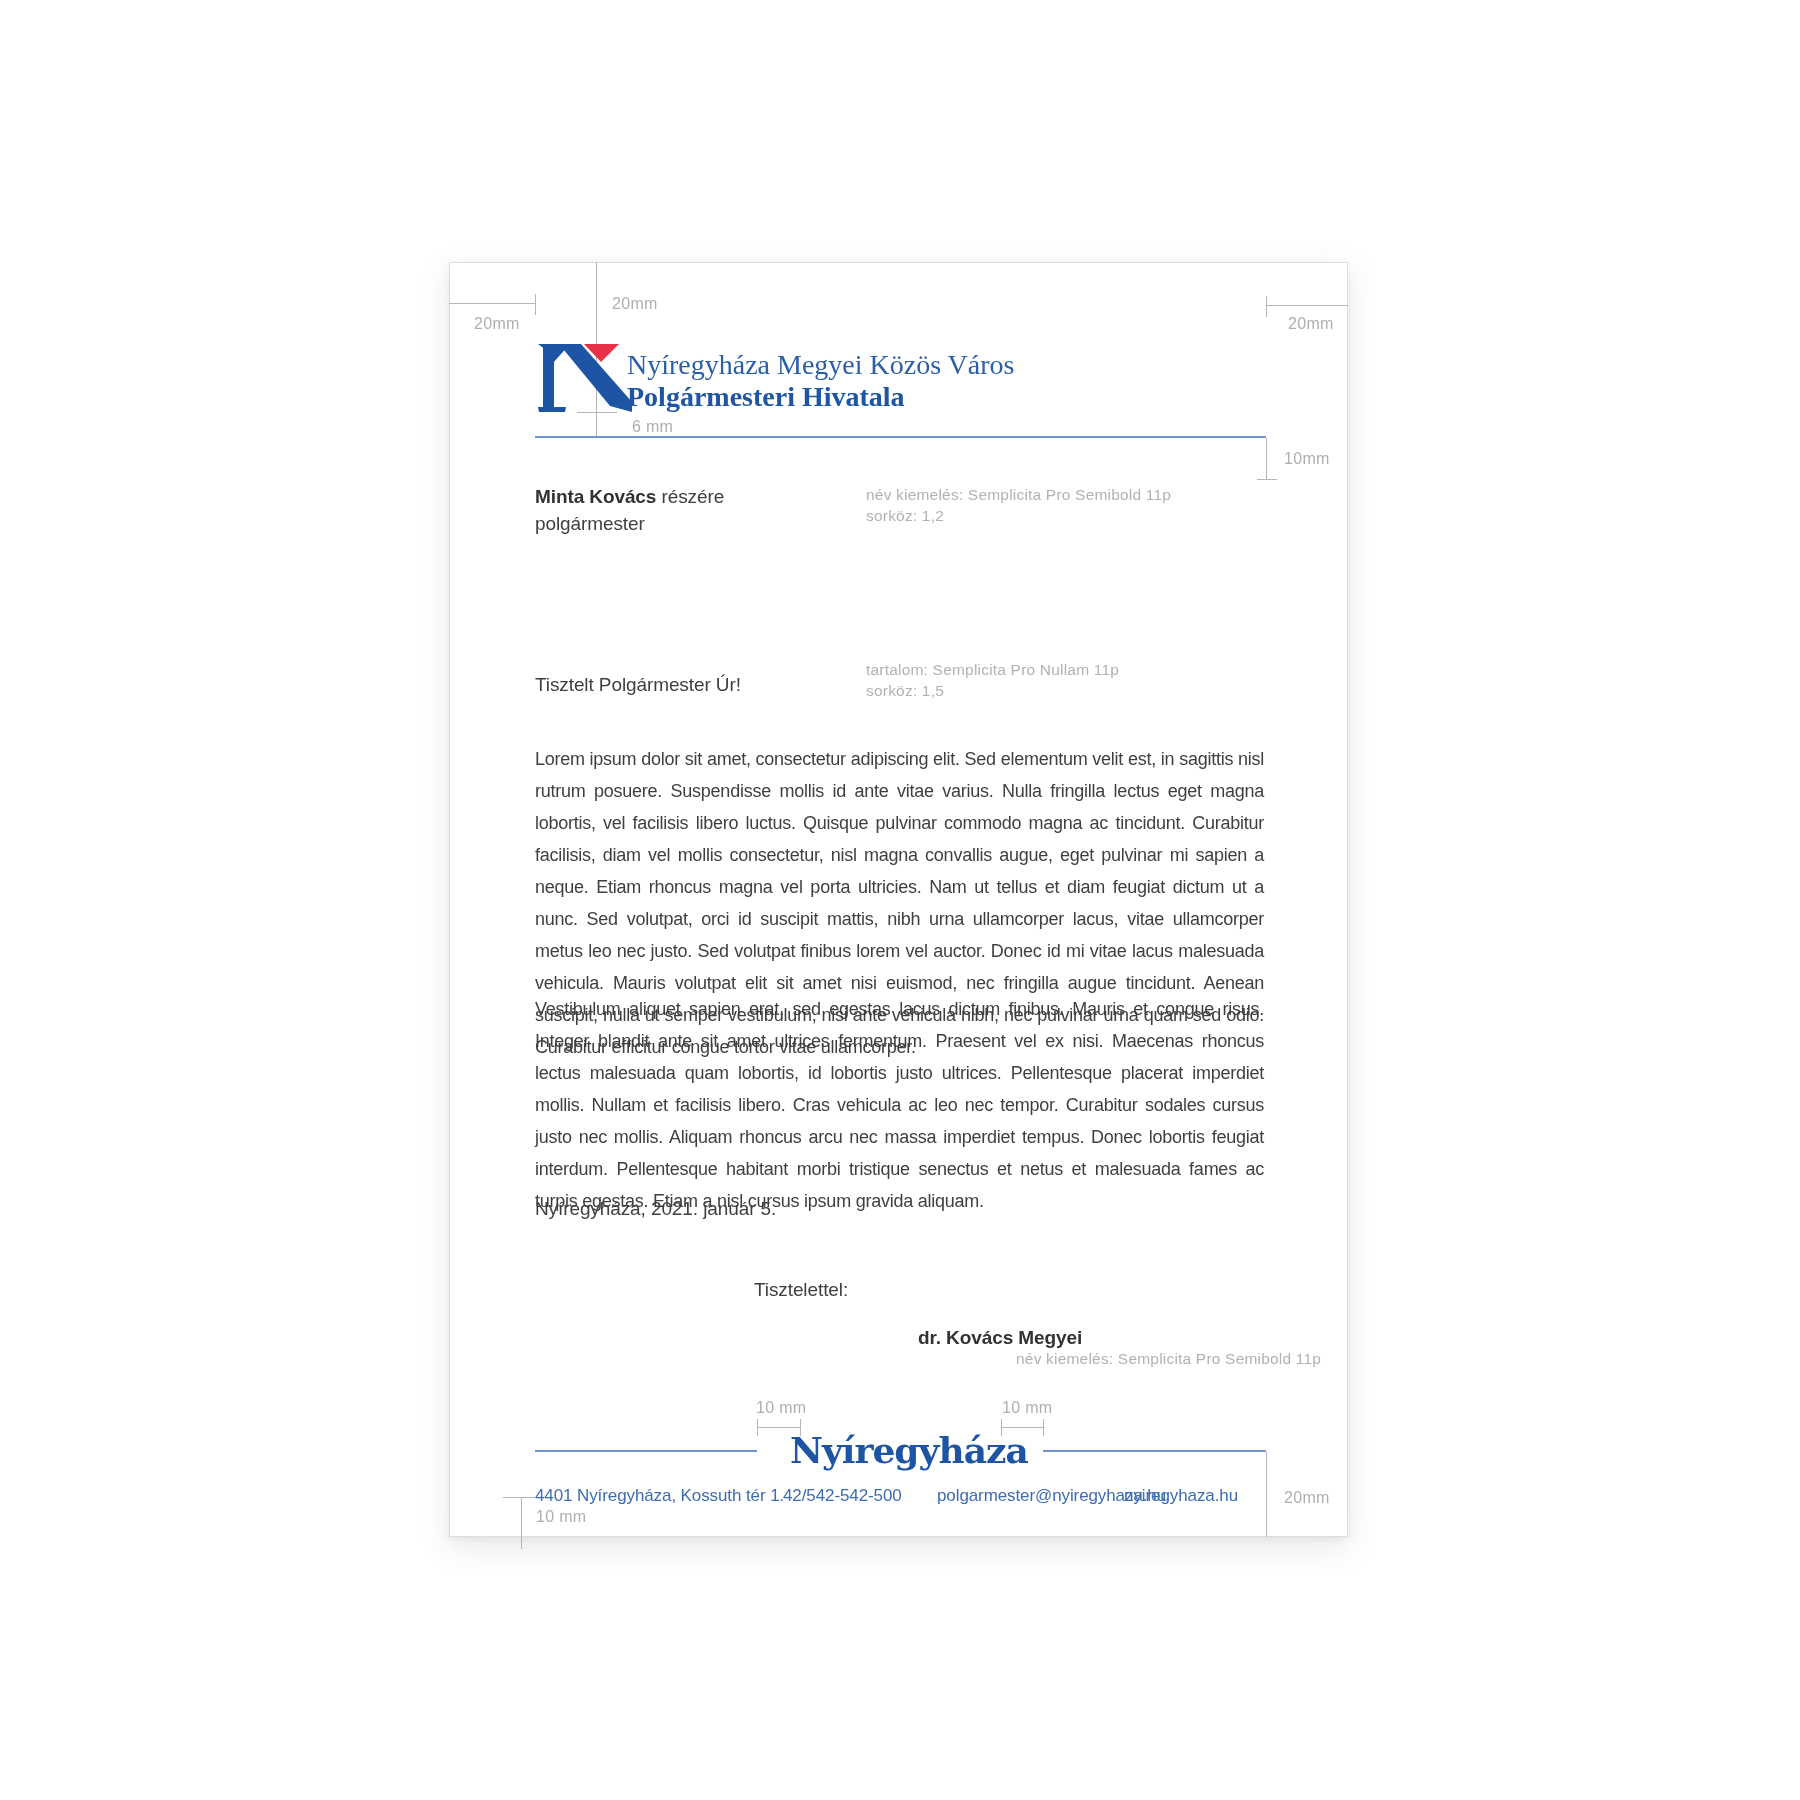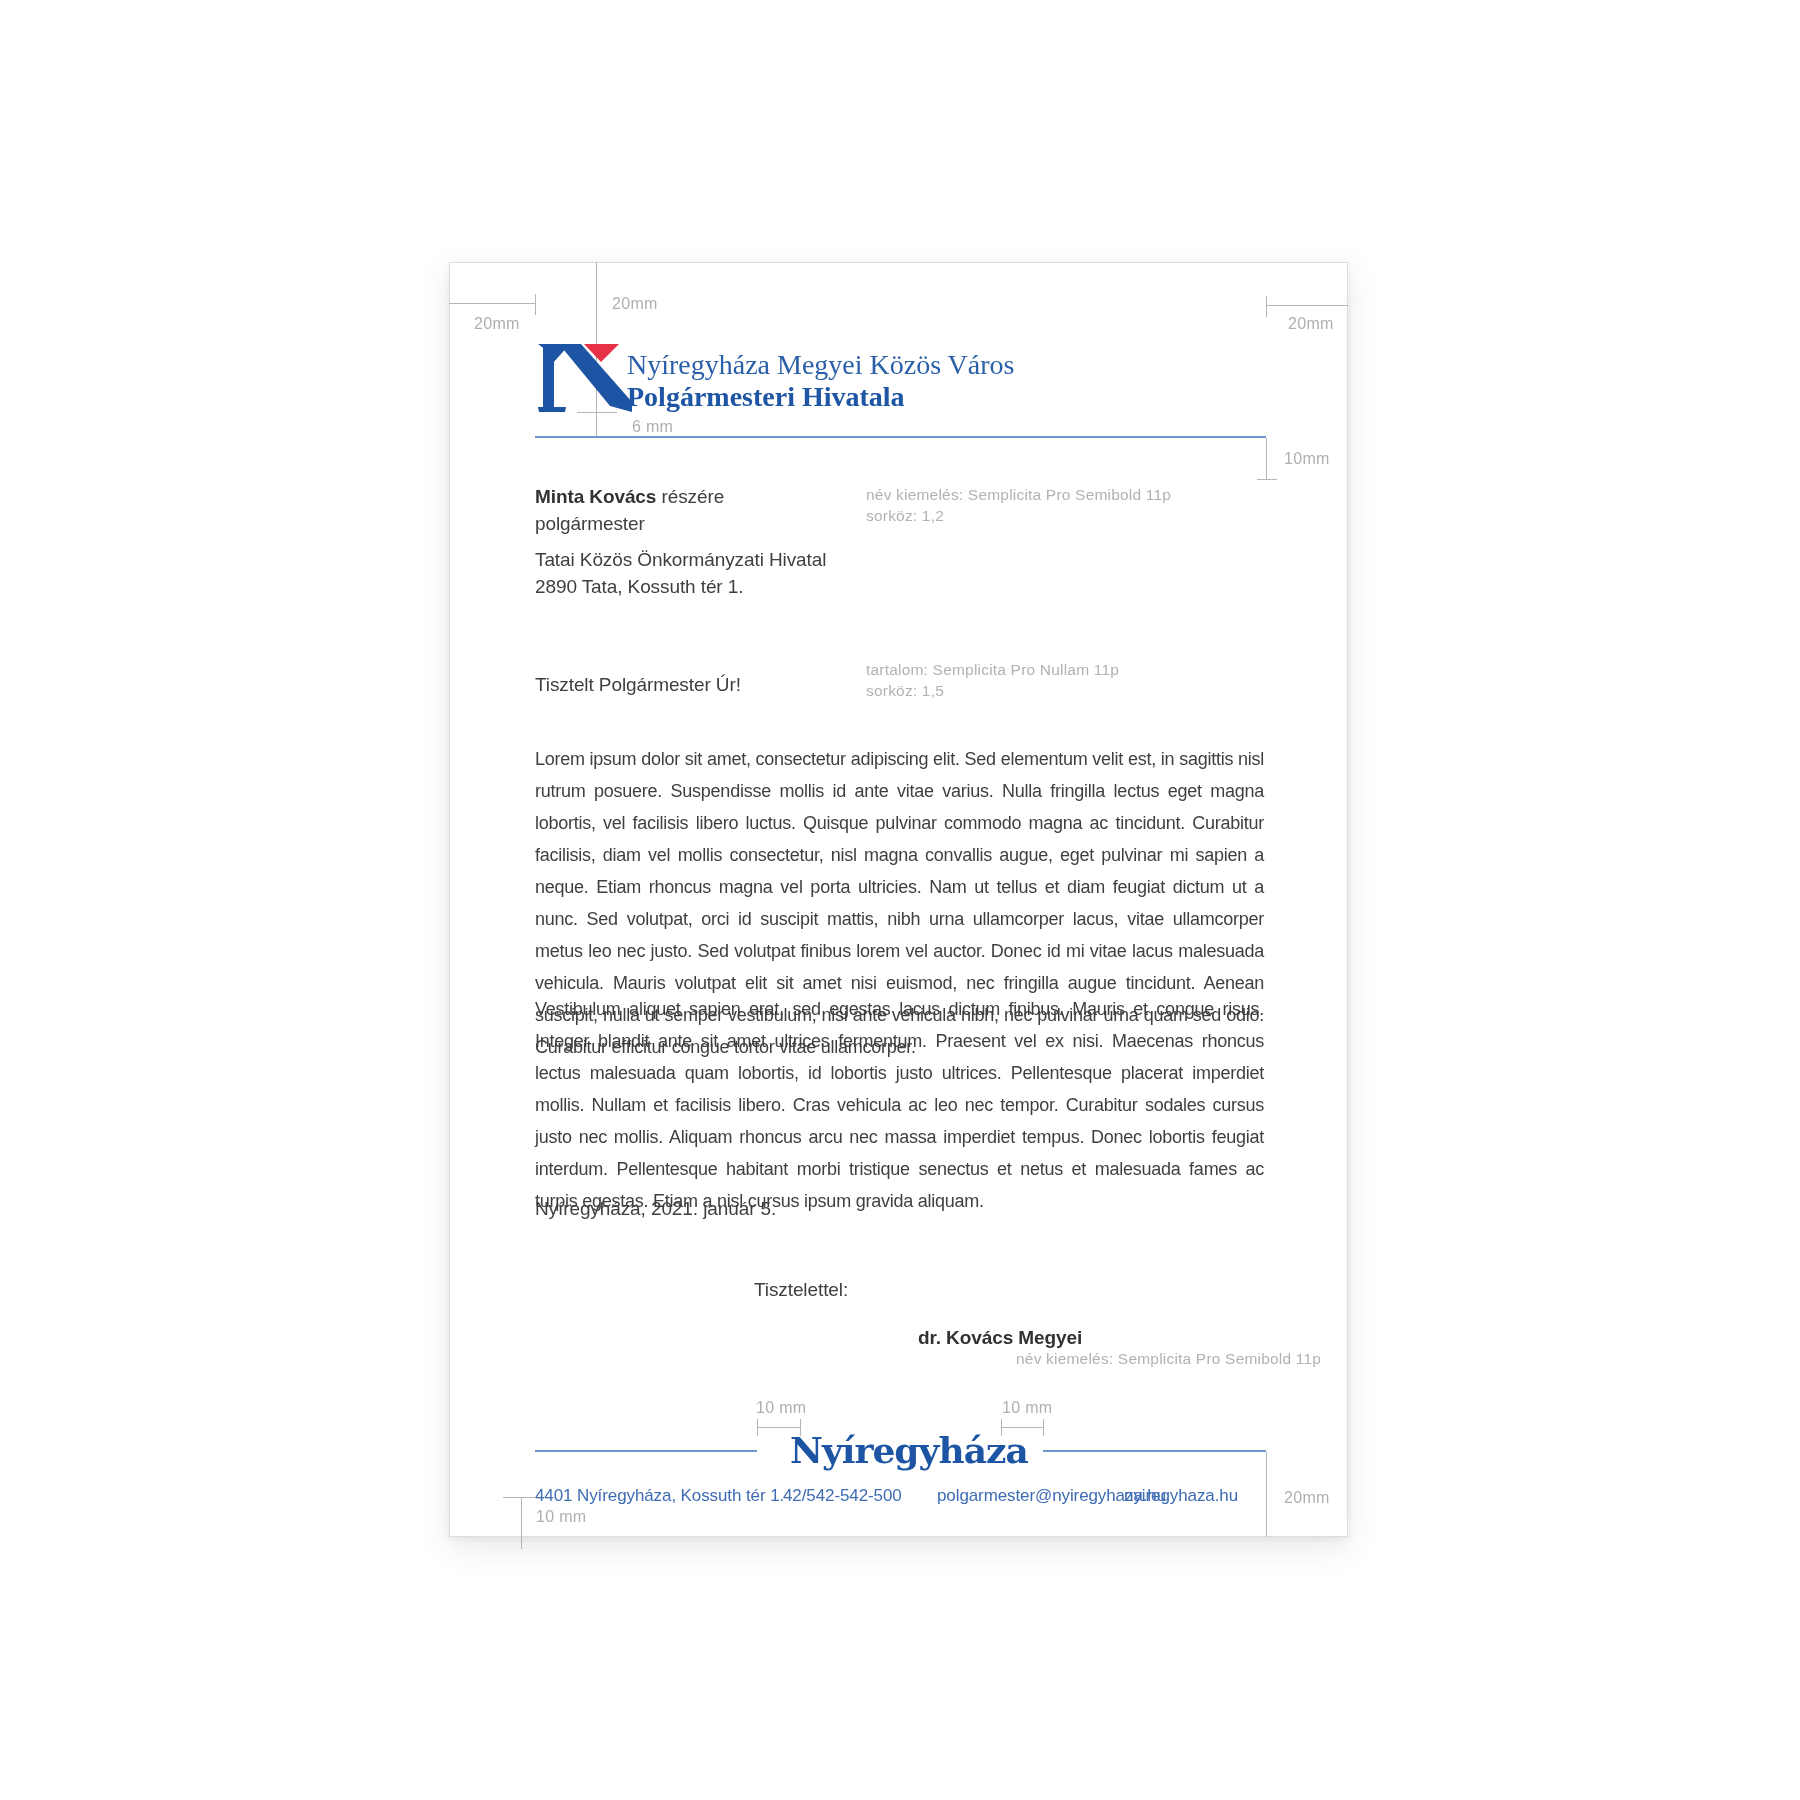--- a/index.html
+++ b/index.html
@@ -109,24 +109,20 @@
     </svg>
   </div>
 
   <div class="org-line1">Nyíregyháza Megyei Közös Város</div>
   <div class="org-line2">Polgármesteri Hivatala</div>
 
   <div class="abs sans19" style="left:535px; top:483px;">
     <div><span class="bold">Minta Kovács</span><span> részére</span></div>
     <div>polgármester</div>
   </div>
-  <div class="abs sans19" style="left:535px; top:546px;">
-    <div>Tatai Közös Önkormányzati Hivatal</div>
-    <div>2890 Tata, Kossuth tér 1.</div>
-  </div>
 
   <div class="note" style="left:866px; top:484px;">
     <div>név kiemelés: Semplicita Pro Semibold 11p</div>
     <div>sorköz: 1,2</div>
   </div>
 
   <div class="abs sans19" style="left:535px; top:671px;">Tisztelt Polgármester Úr!</div>
   <div class="note" style="left:866px; top:659px;">
     <div>tartalom: Semplicita Pro Nullam 11p</div>
     <div>sorköz: 1,5</div>

